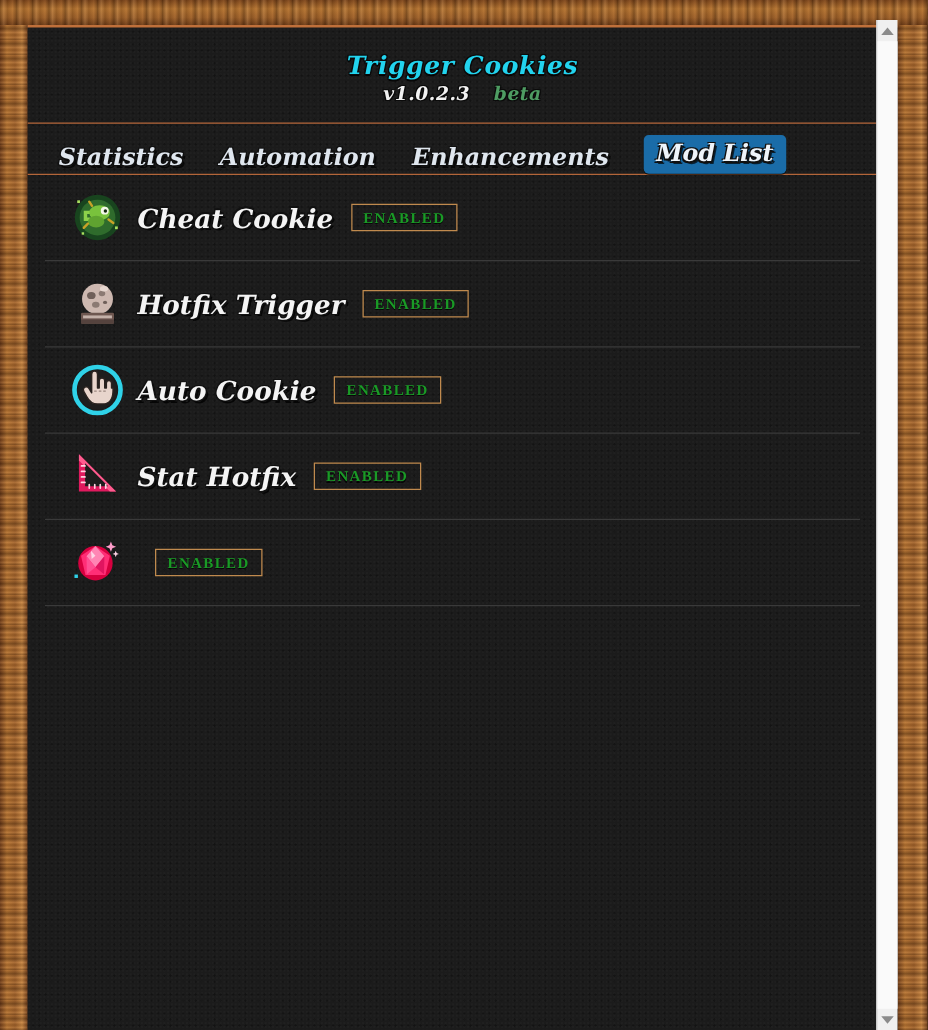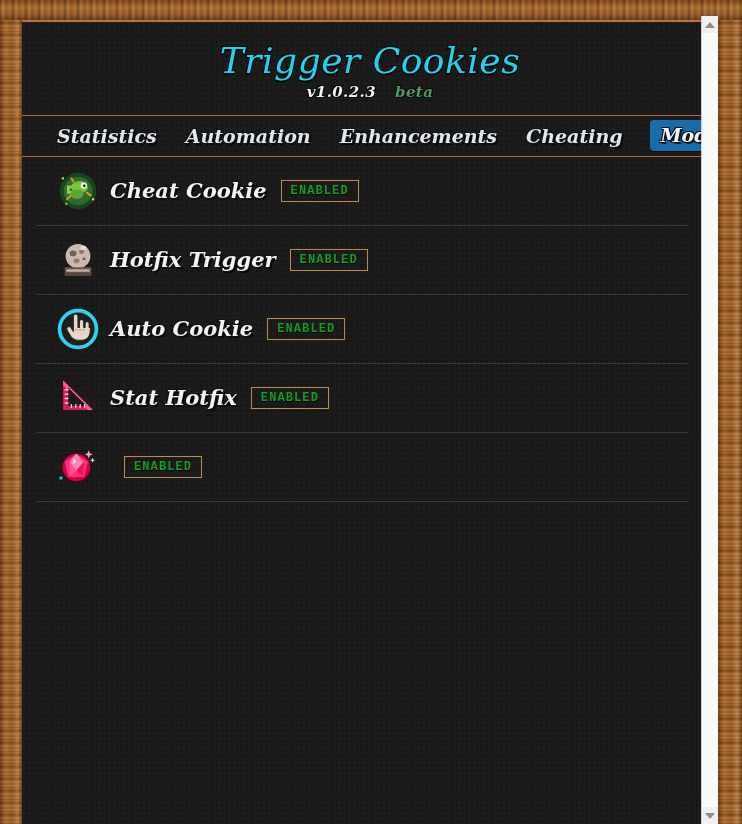--- a/index.html
+++ b/index.html
@@ -81,22 +81,22 @@
   }
 
   
   #header {
     padding-top: 20px;
     padding-bottom: 14px;
     text-align: center;
   }
   #app-title {
     font-family: "DejaVu Serif", "Liberation Serif", serif;
-    font-size: 36px;
-    font-weight: normal;
+    font-size: 20px;
+    font-weight: bold;
     font-style: italic;
     letter-spacing: 0.5px;
     color: #22d3ee;
     text-shadow:
       -1px -1px 0 #0b0b0b,  1px -1px 0 #0b0b0b,
       -1px  1px 0 #0b0b0b,  1px  1px 0 #0b0b0b,
        0    2px 0 rgba(0,0,0,0.85);
     line-height: 1.05;
   }
   #version-line {
@@ -119,22 +119,22 @@
                  -1px 1px 0 #0b0b0b, 1px 1px 0 #0b0b0b;
     font-style: italic;
   }
 
   
   #tabbar {
     border-top: 1px solid #b4663a;
     border-bottom: 1px solid #b4663a;
     height: 42px;
     display: flex;
-    align-items: center;
-    padding-left: 34px;
+    align-items: flex-end;
+    padding-left: 24px;
     box-sizing: border-box;
   }
   .tab {
     font-family: "DejaVu Serif", "Liberation Serif", serif;
     font-size: 19px;
     font-weight: bold;
     font-style: italic;
     color: #dfe6ee;
     margin-right: 27px;
     white-space: nowrap;
@@ -186,21 +186,21 @@
     white-space: nowrap;
     text-shadow:
       -1px -1px 0 #111,  1px -1px 0 #111,
       -1px  1px 0 #111,  1px  1px 0 #111,
        2px  2px 0 rgba(0,0,0,0.75);
   }
   .mod-status {
     margin-left: 14px;
     border: 1px solid #c08a4e;
     color: #1a9a26;
-    font-family: Liberation Mono, monospace;
+    font-family: Liberation Serif, serif;
     font-size: 12px;
     font-weight: bold;
     letter-spacing: 1.1px;
     padding: 4px 9px 4px 9px;
     line-height: 1;
     white-space: nowrap;
     text-shadow: 0 1px 0 rgba(0,0,0,0.8);
   }
 
   
@@ -257,21 +257,20 @@
       <div id="app-title">Trigger Cookies</div>
       <div id="version-line">
         <span id="version-number">v1.0.2.3</span><span id="version-tag">beta</span>
       </div>
     </div>
 
     <div id="tabbar">
       <div class="tab">Statistics</div>
       <div class="tab">Automation</div>
       <div class="tab">Enhancements</div>
-      <div class="tab">Cheating</div>
       <div class="tab active">Mod List</div>
     </div>
 
     <div id="modlist">
 
       <div class="mod-row">
         <svg class="mod-icon" viewBox="0 0 16 16">
           <circle cx="8" cy="8" r="6.6" fill="#18441e"></circle>
           <circle cx="8" cy="8" r="5.2" fill="#2f6b2c"></circle>
           <path d="M4 6h2v1H5v1h1v1H4V6z" fill="#8dd14a"></path>

